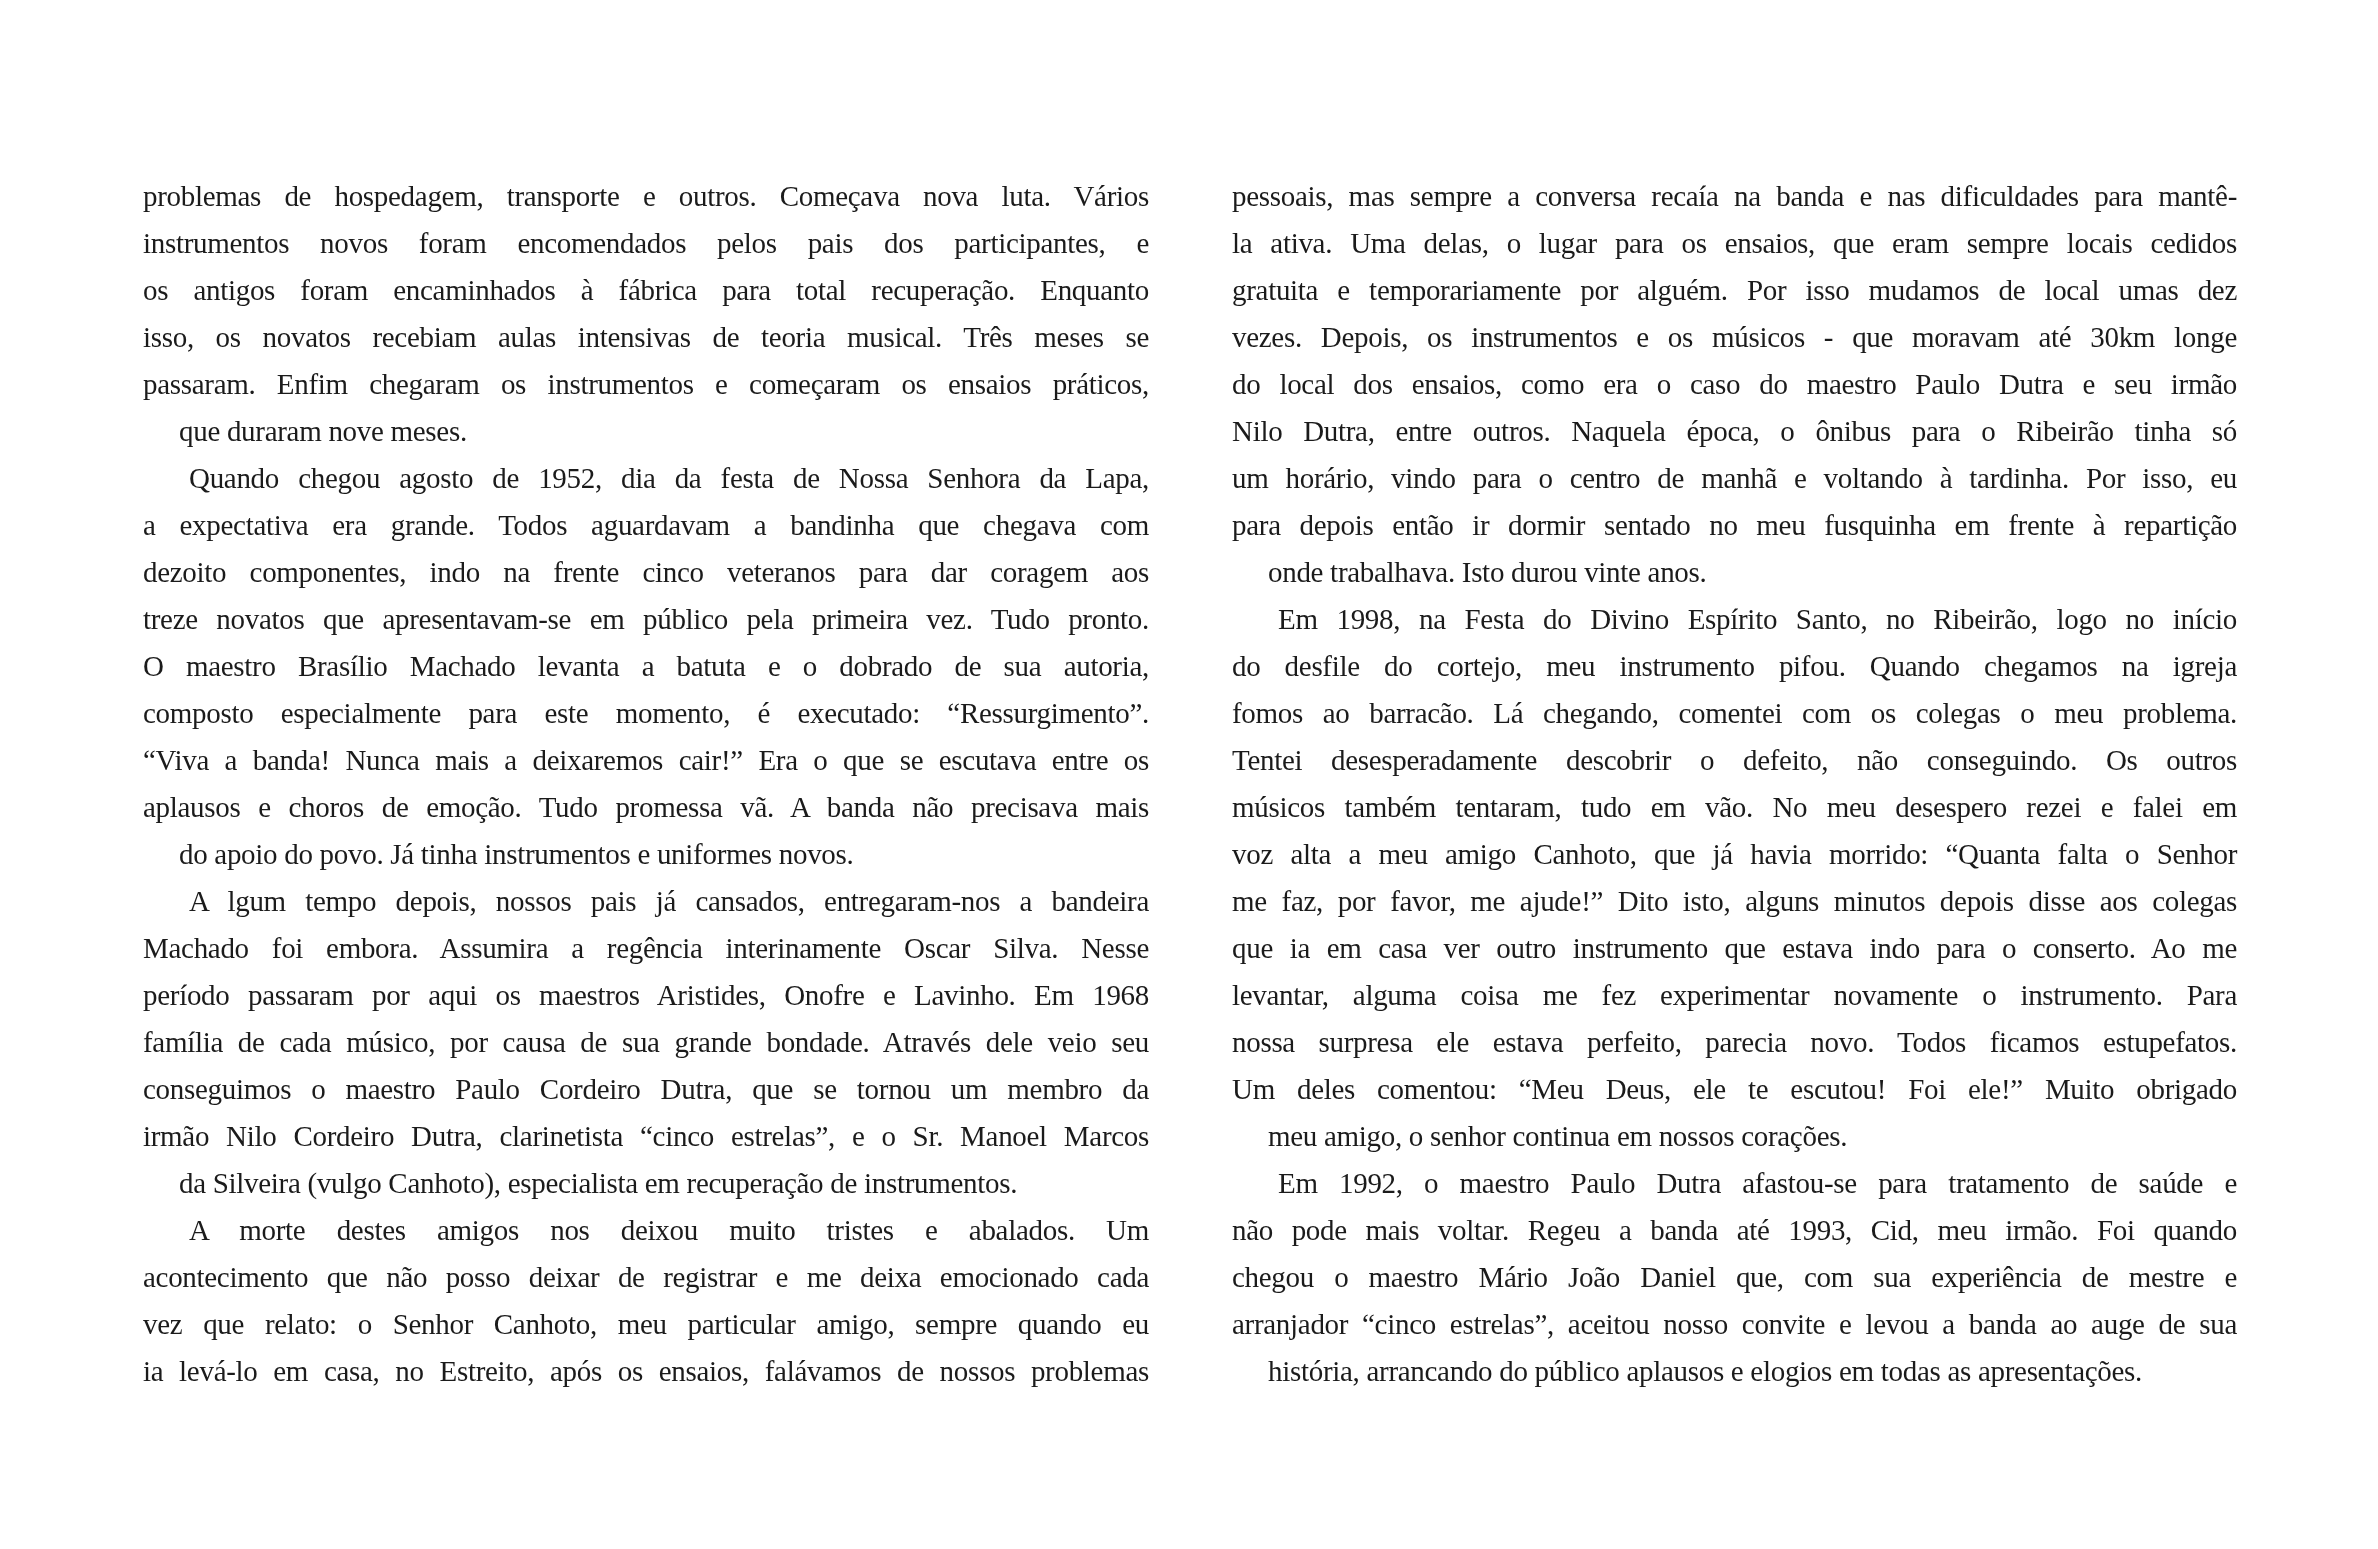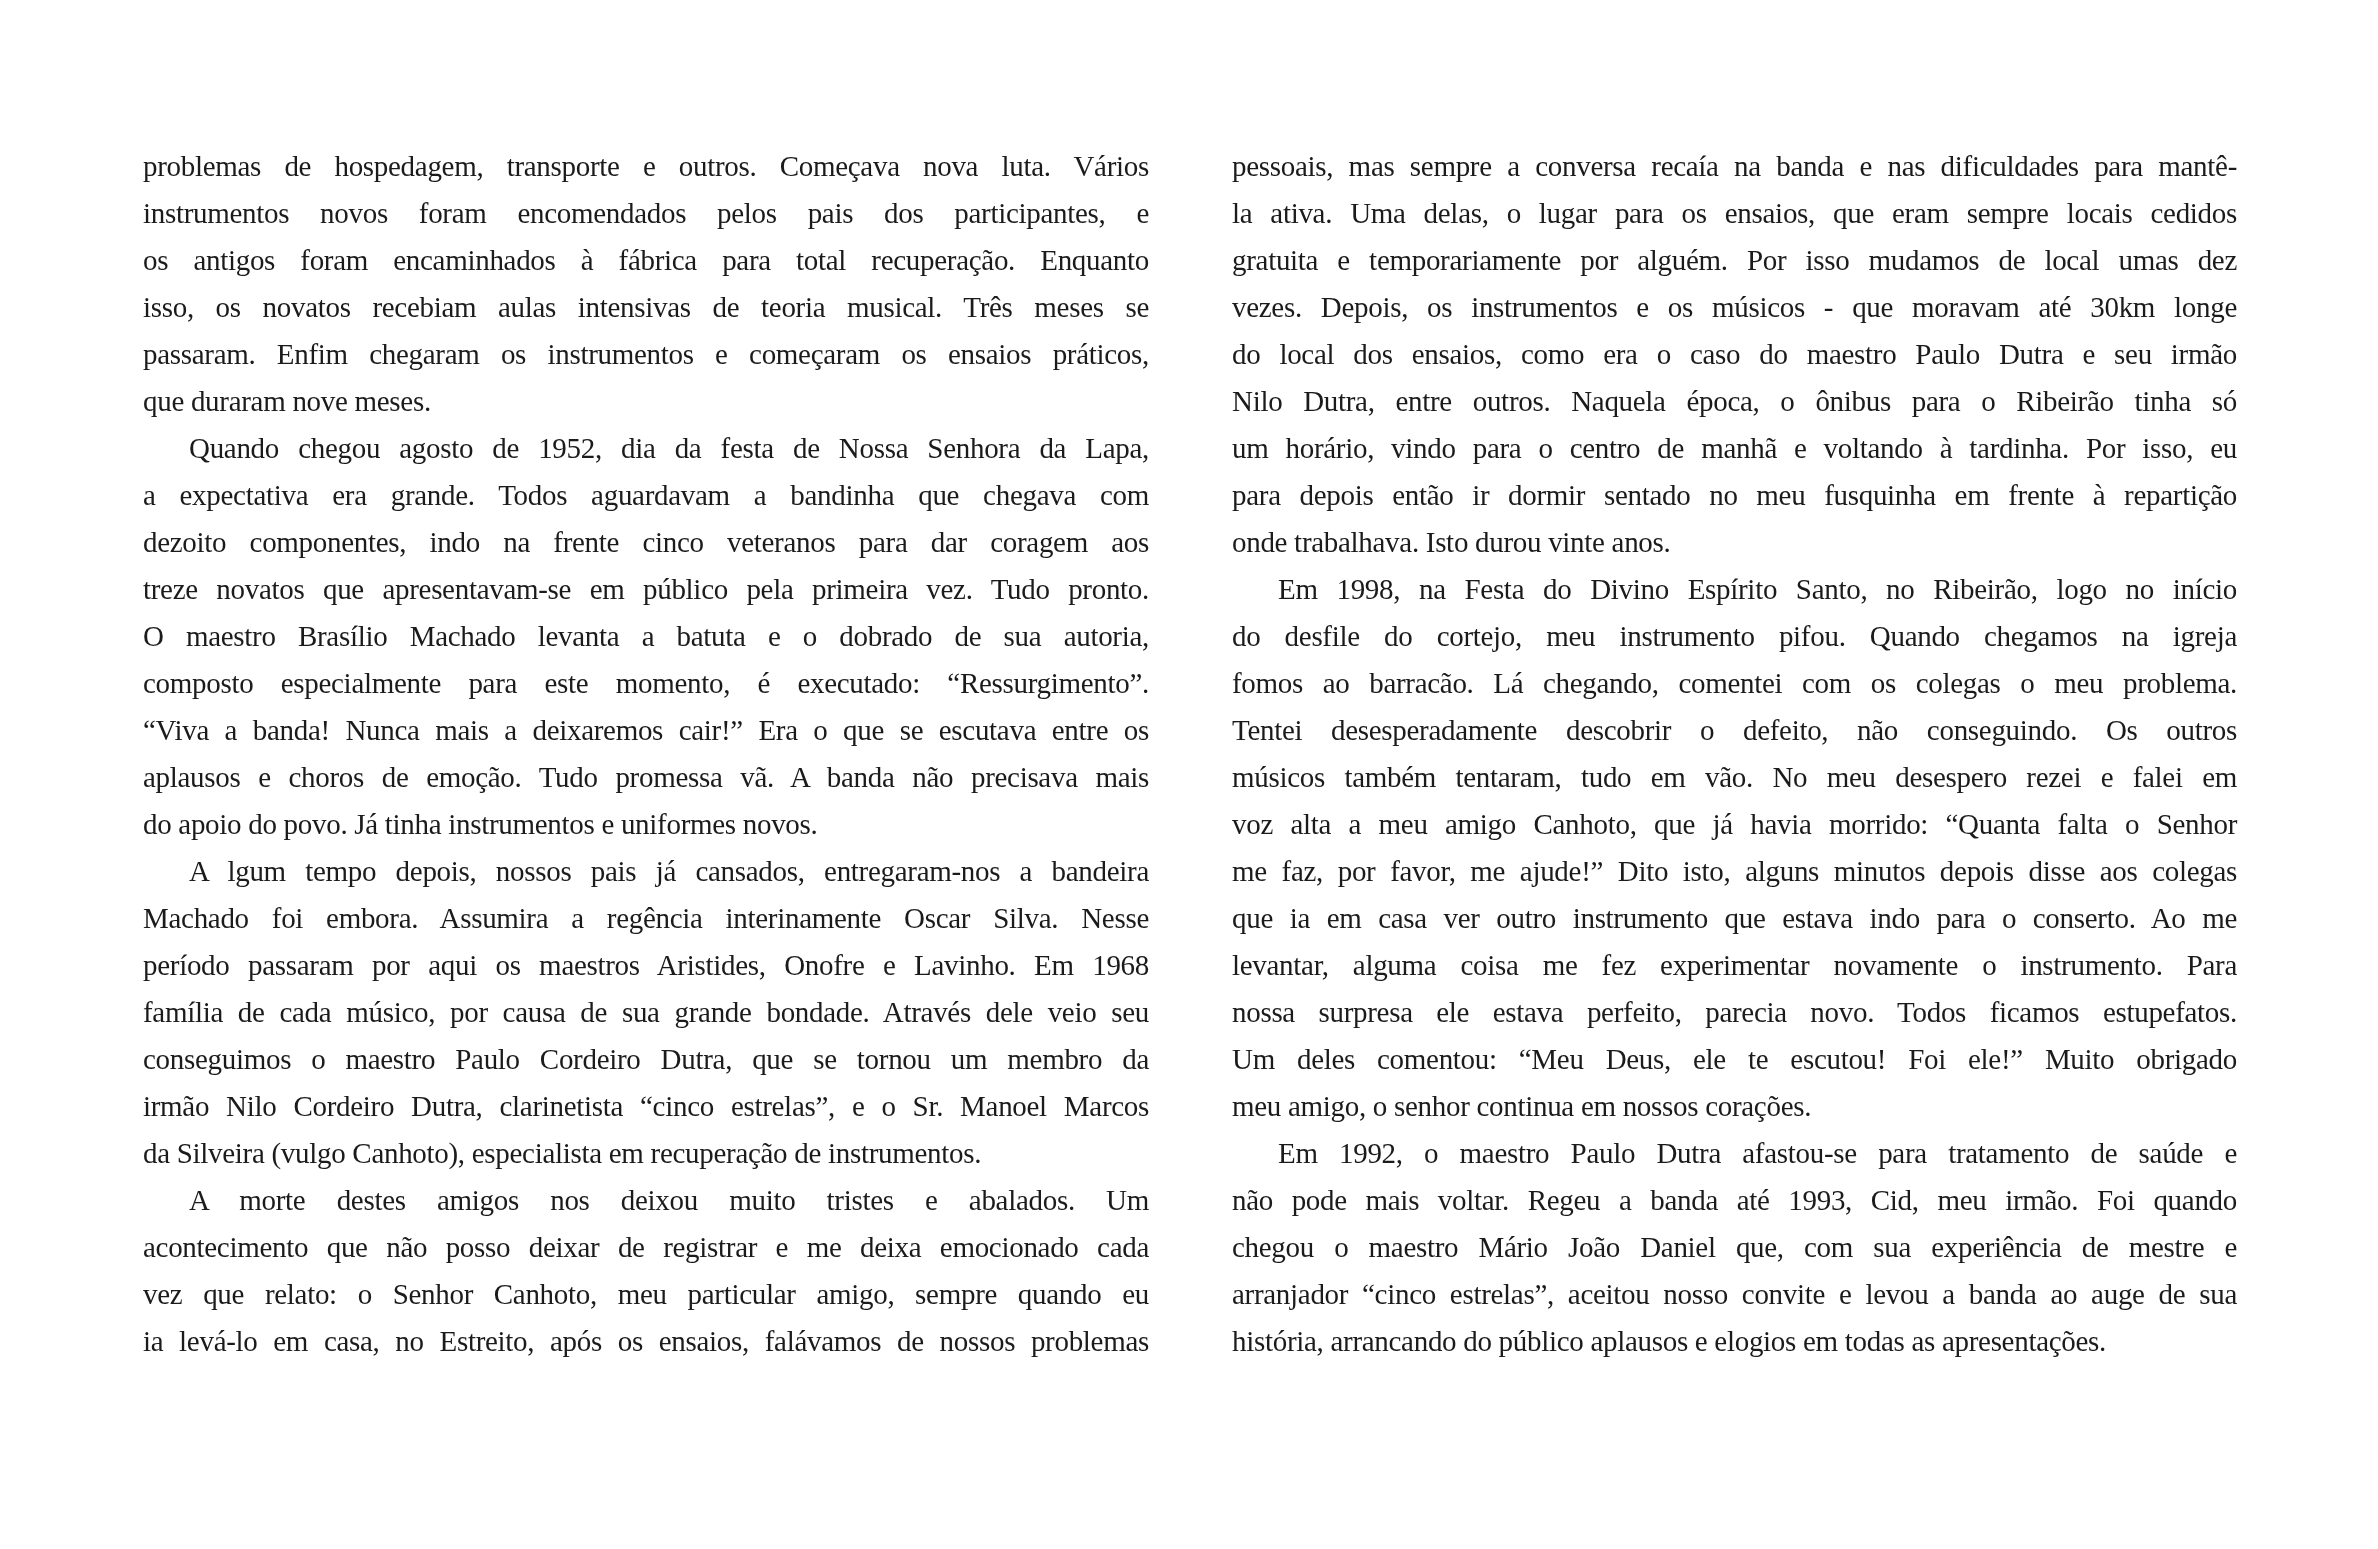--- a/index.html
+++ b/index.html
@@ -10,38 +10,39 @@
   body {
     width: 2379px;
     height: 1550px;
     position: relative;
     overflow: hidden;
     color: #1b1b1b;
     font-family: "Liberation Serif", "DejaVu Serif", serif;
   }
   .page-column {
     position: absolute;
-    top: 143px;
+    top: 173px;
   }
   #col-left { left: 143px; width: 1006px; }
   #col-right { left: 1232px; width: 1005px; }
   .line {
     display: block;
     height: 47px;
     line-height: 47px;
     font-size: 29px;
     letter-spacing: -0.3px;
     white-space: nowrap;
     text-align: justify;
     text-align-last: justify;
     overflow: visible;
   }
   .line.last {
     text-align: right;
     text-align-last: left;
+    margin-left: 36px;
   }
   .line.indent {
     padding-left: 46px;
   }
 </style>
 </head>
 <body>
 
 <div id="col-left" class="page-column">
 

